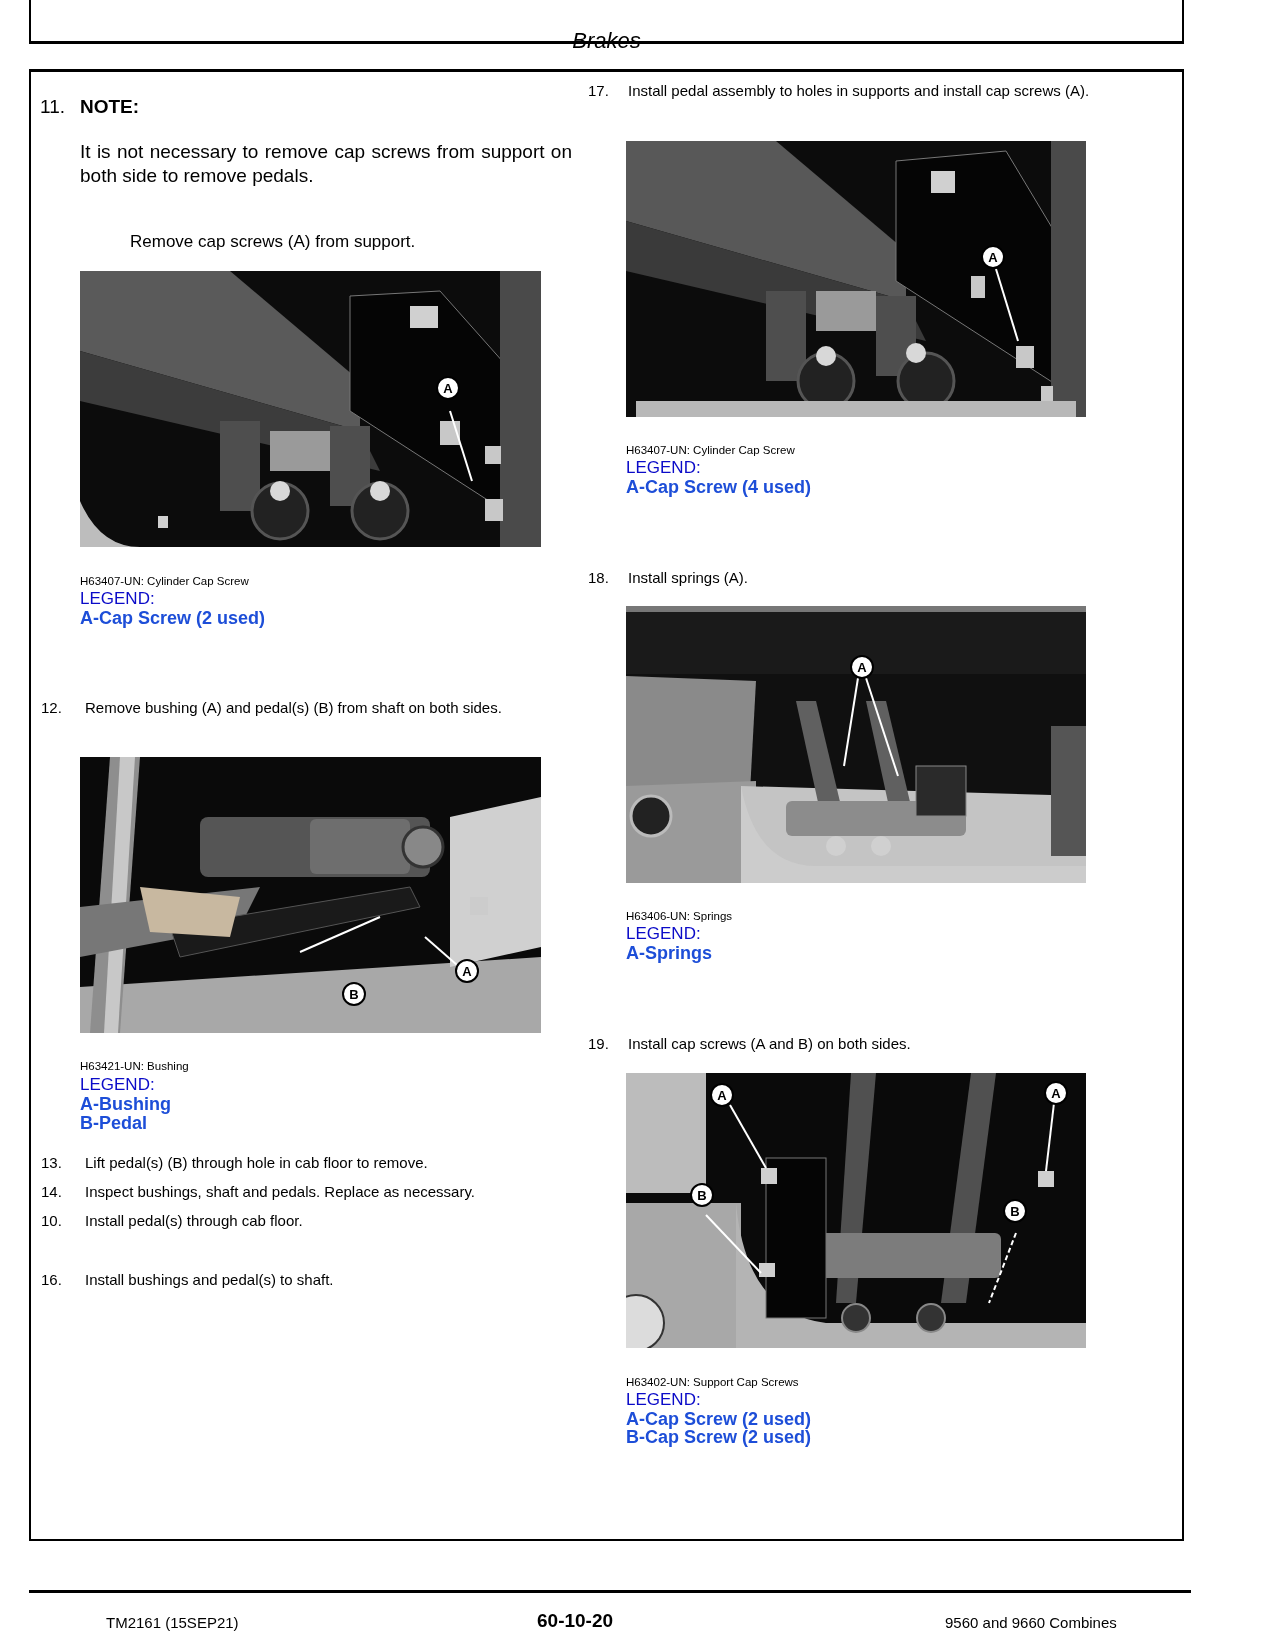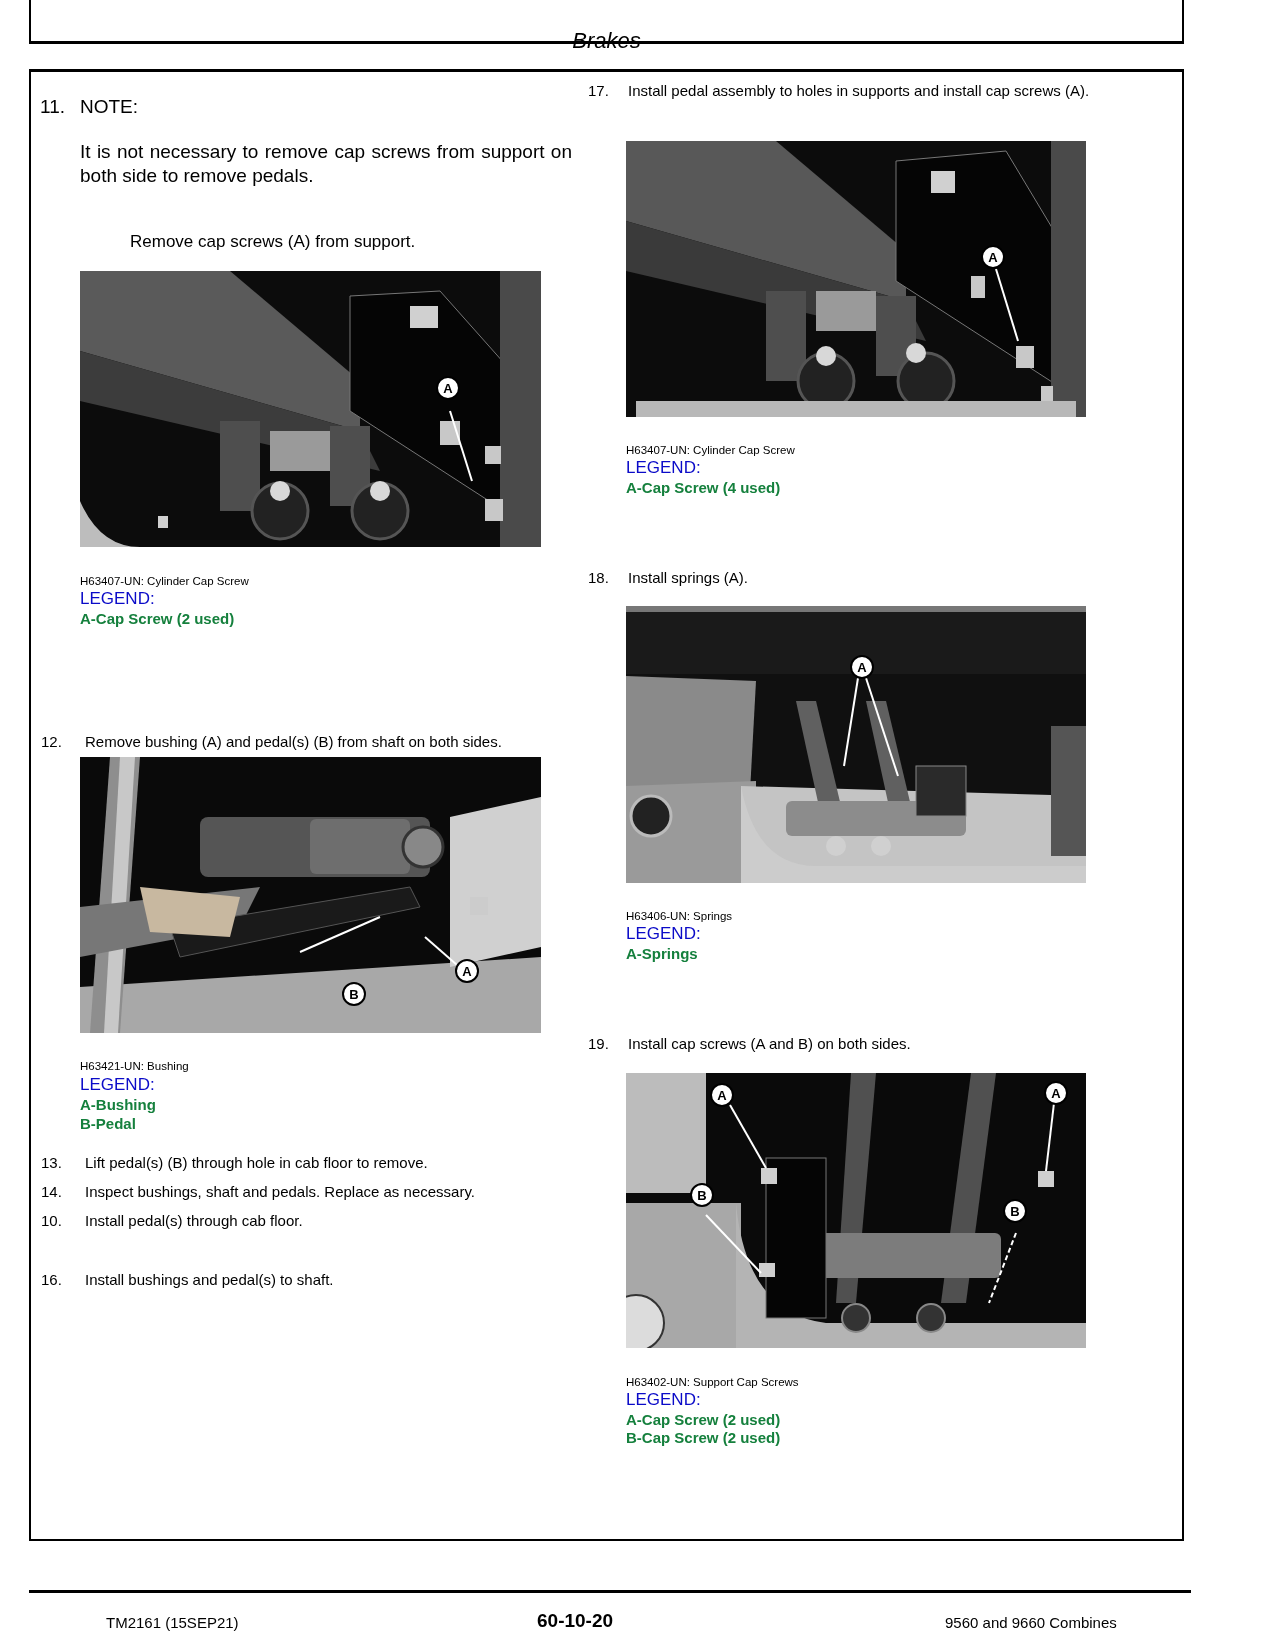--- a/index.html
+++ b/index.html
@@ -9,38 +9,38 @@
   .content-box { position:absolute; left:29px; top:69px; width:1155px; height:1472px; border:2px solid #000; border-top:3px solid #000; box-sizing:border-box; }
   .abs { position:absolute; }
   .step { font-size:15px; line-height:22px; text-align:justify; }
   .step .num { position:absolute; left:0; top:0; }
   .step .txt { position:absolute; left:44px; right:0; top:0; text-align:justify; text-align-last:left; }
   .note-text { font-size:19px; line-height:24px; text-align:justify; text-align-last:left; }
   .figure { position:absolute; background:#111; overflow:hidden; }
   .figure svg { width:100%; height:100%; display:block; }
   .caption { font-size:11.5px; line-height:14px; }
   .legend-title { font-size:17px; color:#0b0bc8; line-height:20px; }
-  .legend-item { font-size:15px; font-weight:bold; color:#15803d; line-height:19px; }
+  .legend-item { font-size:18px; font-weight:bold; color:#1d4ed8; line-height:19px; }
   .footer-rule { position:absolute; left:29px; top:1590px; width:1162px; height:3px; background:#000; }
   .footer-left { position:absolute; left:90px; top:1614px; font-size:15px;margin-left:16px; }
   .footer-center { position:absolute; left:537px; top:1610px; font-size:19px; font-weight:bold; }
   .footer-right { position:absolute; left:945px; top:1614px; font-size:15px; }
 </style>
 </head>
 <body>
 
 <div class="header-box">
   <div class="header-title">Brakes</div>
 </div>
 
 <div class="content-box"></div>
 
 <div class="abs" style="left:40px; top:96px; width:540px; height:22px; font-size:19px;">
   <span class="abs" style="left:0; top:0;">11.</span>
-  <span class="abs" style="left:40px; top:0;">NOTE:</span>
+  <span class="abs" style="left:40px; top:0;font-weight:bold;">NOTE:</span>
 </div>
 <div class="abs note-text" style="left:80px; top:140px; width:492px;">It is not necessary to remove cap screws from support on both side to remove pedals.</div>
 <div class="abs" style="left:86px; top:232px; font-size:17px;margin-left:44px;">Remove cap screws (A) from support.</div>
 
 <div class="figure" style="left:80px; top:271px; width:461px; height:276px;">
   <svg viewBox="0 0 461 276" preserveAspectRatio="none">
     <rect width="461" height="276" fill="#0c0c0c"></rect>
     <polygon points="0,0 150,0 280,110 280,160 0,80" fill="#5a5a5a"></polygon>
     <polygon points="0,80 280,160 300,200 0,130" fill="#3c3c3c"></polygon>
     <polygon points="270,25 360,20 440,110 440,250 270,140" fill="#050505" stroke="#777" stroke-width="1"></polygon>
@@ -60,21 +60,21 @@
     <rect x="78" y="245" width="10" height="12" fill="#d0d0d0"></rect>
     <line x1="370" y1="140" x2="392" y2="210" stroke="#fff" stroke-width="2"></line>
     <circle cx="368" cy="117" r="11" fill="#fff" stroke="#000" stroke-width="2"></circle>
     <text x="368" y="122" font-size="13" font-weight="bold" text-anchor="middle" font-family="Liberation Sans, sans-serif" fill="#000">A</text>
   </svg>
 </div>
 <div class="abs caption" style="left:80px; top:574px;">H63407-UN: Cylinder Cap Screw</div>
 <div class="abs legend-title" style="left:80px; top:589px;">LEGEND:</div>
 <div class="abs legend-item" style="left:80px; top:609px;">A-Cap Screw (2 used)</div>
 
-<div class="abs step" style="left:41px; top:731px; width:531px; height:44px;">
+<div class="abs step" style="left:41px; top:697px; width:531px; height:44px;">
   <span class="num">12.</span>
   <span class="txt">Remove bushing (A) and pedal(s) (B) from shaft on both sides.</span>
 </div>
 
 <div class="figure" style="left:80px; top:757px; width:461px; height:276px;">
   <svg viewBox="0 0 461 276" preserveAspectRatio="none">
     <rect width="461" height="276" fill="#0a0a0a"></rect>
     <polygon points="0,230 461,200 461,276 0,276" fill="#a8a8a8"></polygon>
     <polygon points="30,0 60,0 40,276 10,276" fill="#8e8e8e"></polygon>
     <polygon points="40,0 55,0 38,276 24,276" fill="#c8c8c8"></polygon>

